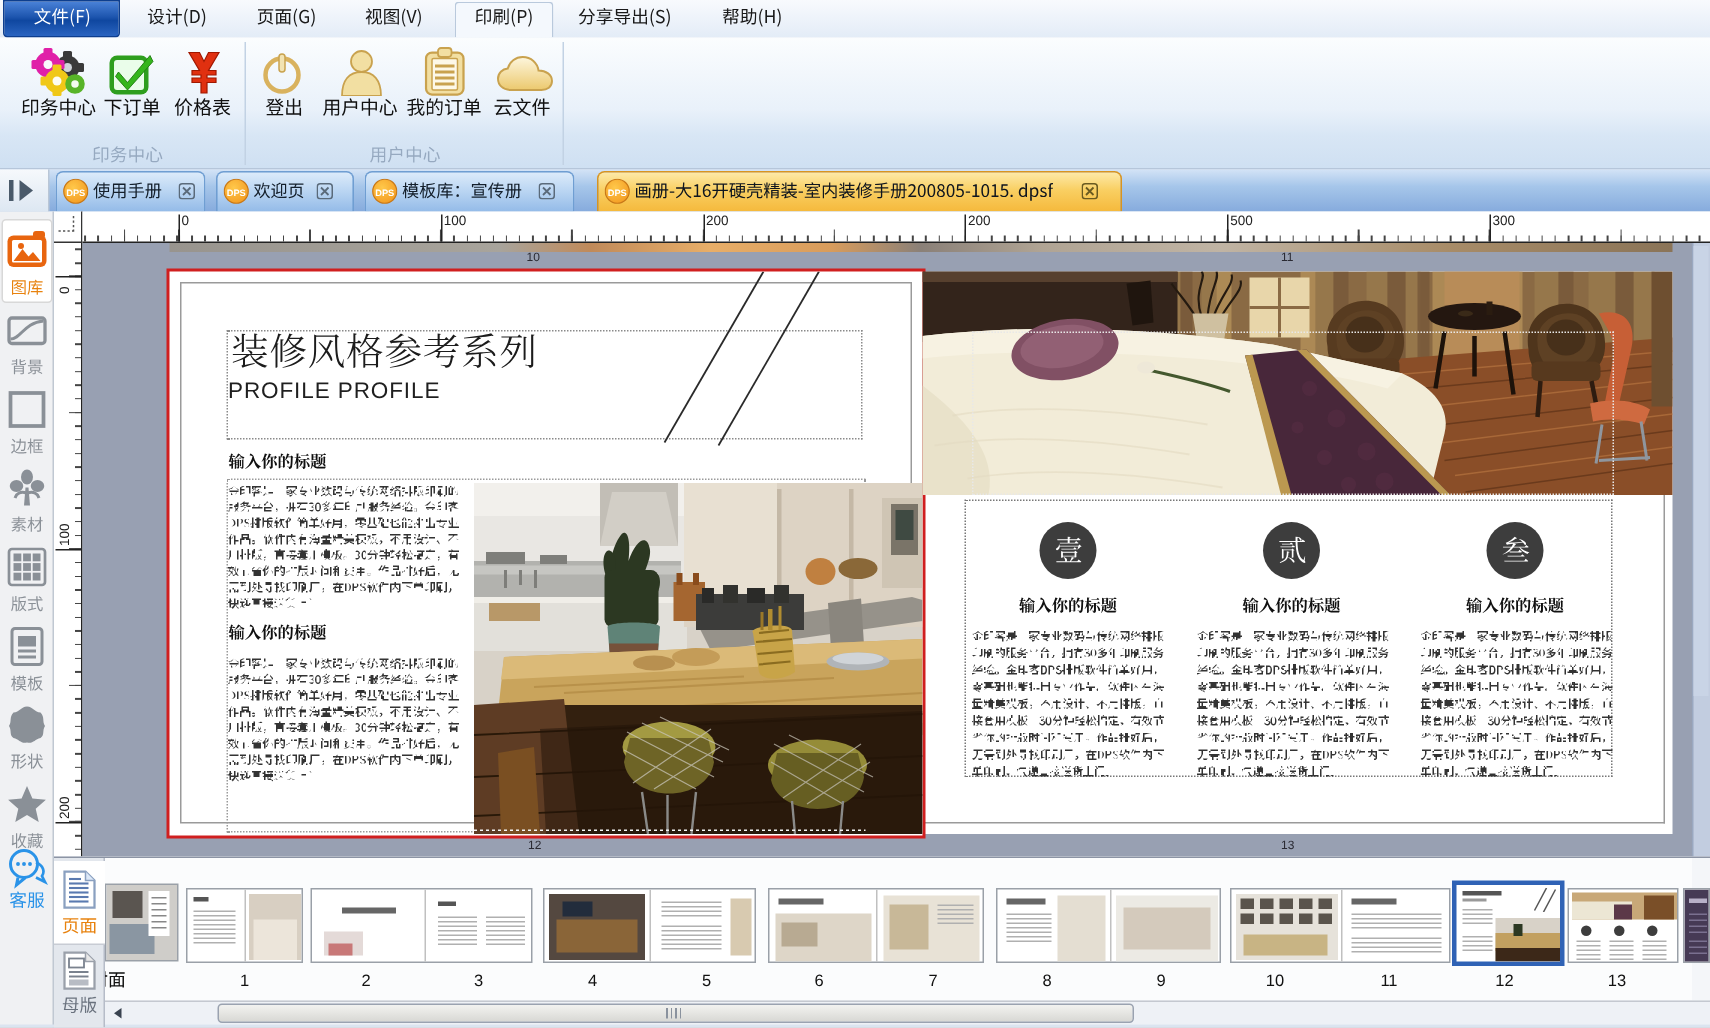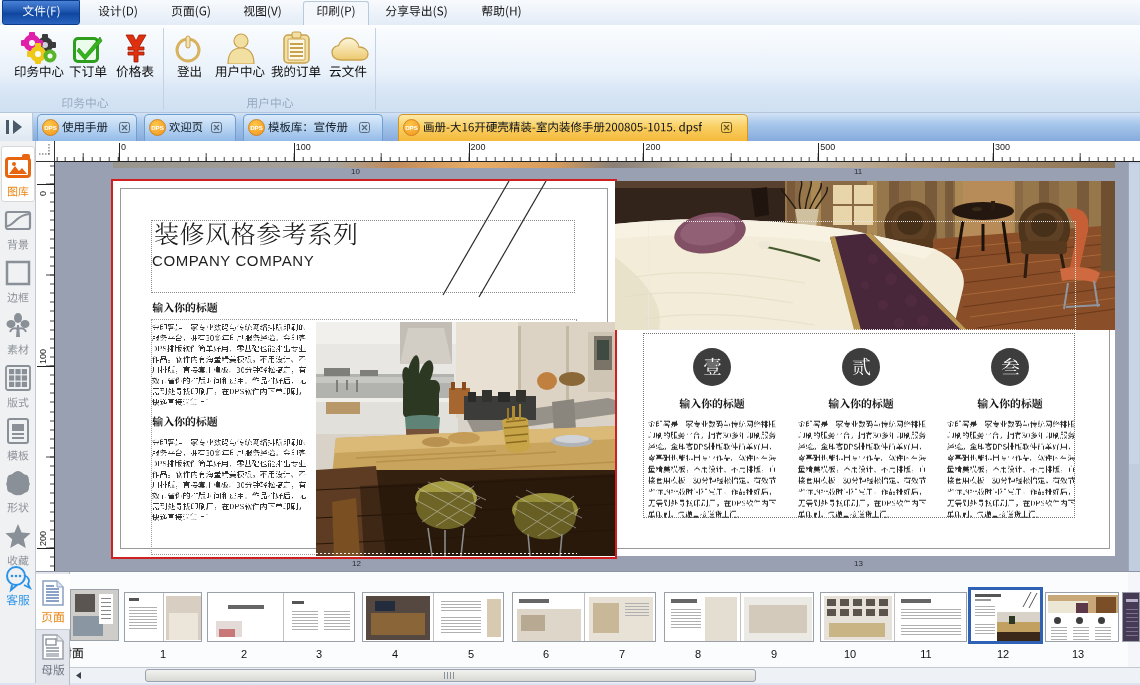--- a/index.html
+++ b/index.html
@@ -353,21 +353,21 @@
       <div class="abs" style="left:560px;top:19px;width:500px;height:375px;background:#fff"></div>
       <div class="abs" style="left:560px;top:26px;width:495px;height:361px;border-top:1px solid #9a9a9a;border-bottom:1px solid #9a9a9a;border-right:1px solid #9a9a9a"></div>
       <div class="abs" style="left:56px;top:17px;width:506px;height:380px;background:#d01f1f"></div>
       <div class="abs" style="left:58px;top:19px;width:502px;height:376px;background:#fff"></div>
       <div class="abs" style="left:65px;top:26px;width:488px;height:361px;border:1px solid #9a9a9a"></div>
     </div>
     <div class="abs" style="left:113px;top:181px;width:502px;height:376px;overflow:hidden">
       <svg style="position:absolute;left:41.0px;top:40px" width="204" height="28" viewBox="0 -22.00 203.50 27.50">
         <path d="M2.4 -19.4 2.1 -19.2C3.1 -18.4 4.1 -16.9 4.2 -15.8C5.7 -14.7 6.9 -17.8 2.4 -19.4ZM21.9 -8.6 20.8 -7.3H13.6C14.6 -7.4 14.8 -9.4 11.3 -9.9L11.1 -9.7C11.8 -9.2 12.7 -8.2 13.0 -7.5C13.1 -7.4 13.3 -7.3 13.4 -7.3H12.9L12.9 -7.3L11.2 -7.3H1.1L1.4 -6.6H10.4C8.1 -4.6 4.8 -3.0 1.1 -2.0L1.4 -1.5C3.7 -2.1 6.0 -2.8 8.0 -3.7V-0.5C8.0 -0.2 7.8 0.0 6.9 0.6L7.9 2.0C8.0 1.9 8.2 1.8 8.2 1.5C11.2 0.7 14.0 -0.2 15.8 -0.8L15.7 -1.2C13.3 -0.7 10.9 -0.2 9.3 0.1V-4.3C10.5 -5.0 11.6 -5.7 12.5 -6.6H12.8C14.6 -2.3 18.2 0.4 22.8 1.9C23.0 1.3 23.5 0.9 24.1 0.8V0.5C21.2 -0.2 18.6 -1.3 16.6 -2.9C18.2 -3.5 19.8 -4.3 20.9 -5.0C21.4 -4.8 21.6 -4.9 21.8 -5.1L20.0 -6.3C19.1 -5.5 17.5 -4.2 16.1 -3.4C15.0 -4.3 14.1 -5.4 13.4 -6.6H23.2C23.6 -6.6 23.8 -6.7 23.9 -7.0C23.1 -7.7 21.9 -8.6 21.9 -8.6ZM1.3 -11.9 2.6 -10.5C2.8 -10.6 3.0 -10.8 3.0 -11.1C4.7 -12.3 6.1 -13.4 7.2 -14.2V-8.6H7.5C8.0 -8.6 8.6 -8.9 8.6 -9.1V-19.9C9.2 -20.0 9.4 -20.2 9.5 -20.6L7.2 -20.8V-14.9C4.8 -13.6 2.4 -12.4 1.3 -11.9ZM17.7 -20.6 15.4 -20.9V-16.7H9.6L9.8 -16.0H15.4V-11.5H10.0L10.2 -10.7H22.2C22.5 -10.7 22.7 -10.8 22.8 -11.1C22.1 -11.8 20.9 -12.7 20.9 -12.7L19.8 -11.5H16.8V-16.0H23.2C23.6 -16.0 23.8 -16.1 23.9 -16.4C23.1 -17.1 21.9 -18.0 21.9 -18.0L20.8 -16.7H16.8V-20.0C17.4 -20.1 17.6 -20.3 17.7 -20.6Z M35.0 -16.9 32.9 -17.1V-1.9H33.2C33.7 -1.9 34.2 -2.2 34.2 -2.5V-16.2C34.8 -16.3 35.0 -16.5 35.0 -16.9ZM44.0 -9.2 42.3 -10.2C40.5 -8.5 38.0 -7.1 35.6 -6.1L35.9 -5.7C38.5 -6.4 41.2 -7.6 43.2 -9.0C43.7 -8.9 43.9 -9.0 44.0 -9.2ZM46.7 -7.0 45.0 -8.0C42.4 -5.5 39.0 -3.6 35.6 -2.4L35.8 -1.9C39.5 -2.9 43.0 -4.5 45.8 -6.8C46.3 -6.7 46.5 -6.7 46.7 -7.0ZM49.1 -4.5 47.2 -5.6C43.7 -1.6 39.3 0.2 34.2 1.5L34.4 1.9C39.8 1.0 44.3 -0.6 48.1 -4.3C48.7 -4.2 48.9 -4.2 49.1 -4.5ZM40.9 -20.2 38.8 -20.9C37.9 -17.8 36.3 -14.7 34.8 -12.9L35.1 -12.6C36.3 -13.5 37.4 -14.8 38.2 -16.3C39.1 -14.8 40.0 -13.5 41.2 -12.4C39.3 -11.0 37.1 -9.9 34.6 -9.0L34.9 -8.6C37.6 -9.3 40.0 -10.4 42.0 -11.8C43.6 -10.5 45.7 -9.5 48.5 -8.8C48.7 -9.5 49.1 -9.8 49.7 -9.9L49.8 -10.2C47.0 -10.7 44.7 -11.4 43.0 -12.5C44.8 -13.8 46.2 -15.4 47.2 -17.1C47.9 -17.1 48.2 -17.2 48.4 -17.4L46.8 -18.9L45.8 -18.0H39.2C39.5 -18.6 39.7 -19.2 40.0 -19.8C40.5 -19.7 40.8 -19.9 40.9 -20.2ZM45.6 -17.2C44.8 -15.7 43.5 -14.3 42.0 -13.1C40.6 -14.1 39.5 -15.4 38.6 -16.9L38.8 -17.2ZM31.6 -14.0 30.6 -14.4C31.4 -16.1 32.1 -17.9 32.6 -19.7C33.2 -19.7 33.5 -19.9 33.6 -20.2L31.4 -20.9C30.3 -16.2 28.4 -11.4 26.4 -8.3L26.9 -8.1C27.8 -9.2 28.7 -10.7 29.6 -12.2V1.9H29.8C30.3 1.9 30.8 1.6 30.9 1.4V-13.5C31.3 -13.6 31.5 -13.8 31.6 -14.0Z M68.0 -15.8 65.8 -16.6C65.2 -14.5 64.3 -12.5 63.3 -10.7C62.1 -12.0 60.6 -13.6 58.6 -15.2L58.2 -15.1C59.6 -13.5 61.2 -11.5 62.7 -9.4C60.9 -6.1 58.7 -3.3 56.5 -1.4L56.9 -1.1C59.2 -2.9 61.5 -5.3 63.4 -8.3C64.7 -6.4 65.8 -4.5 66.3 -2.9C67.8 -1.8 68.3 -4.5 64.2 -9.6C65.2 -11.4 66.2 -13.3 67.0 -15.4C67.5 -15.3 67.8 -15.6 68.0 -15.8ZM55.3 -19.7V-10.6C55.3 -5.9 54.9 -1.6 52.0 1.7L52.4 2.0C56.3 -1.2 56.6 -6.1 56.6 -10.6V-18.7H69.2C69.2 -10.6 69.3 -1.9 72.7 0.9C73.5 1.7 74.5 2.1 75.0 1.7C75.2 1.4 75.1 1.0 74.6 0.2L75.0 -3.7L74.7 -3.8C74.4 -2.8 74.2 -1.9 73.9 -0.9C73.8 -0.6 73.7 -0.5 73.4 -0.8C70.7 -3.0 70.4 -12.0 70.7 -18.4C71.3 -18.4 71.6 -18.6 71.8 -18.8L69.9 -20.4L69.0 -19.5H56.9L55.3 -20.2Z M85.0 -16.4 83.9 -15.2H82.7V-20.1C83.3 -20.2 83.5 -20.4 83.6 -20.8L81.4 -21.0V-15.2H77.5L77.7 -14.4H81.0C80.3 -10.6 79.2 -6.9 77.3 -4.0L77.7 -3.7C79.3 -5.6 80.5 -7.9 81.4 -10.4V2.0H81.7C82.2 2.0 82.7 1.6 82.7 1.4V-11.6C83.6 -10.7 84.6 -9.3 84.9 -8.3C86.4 -7.3 87.4 -10.2 82.7 -12.2V-14.4H86.2C86.5 -14.4 86.8 -14.5 86.8 -14.8C86.1 -15.5 85.0 -16.4 85.0 -16.4ZM92.2 -20.2 90.0 -20.9C89.1 -17.4 87.4 -14.0 85.7 -12.0L86.0 -11.7C87.2 -12.7 88.3 -14.1 89.3 -15.6C90.1 -14.2 91.1 -12.8 92.3 -11.6C90.2 -9.6 87.6 -7.9 84.5 -6.7L84.7 -6.3C85.9 -6.7 87.0 -7.1 88.0 -7.6V1.9H88.2C88.9 1.9 89.3 1.6 89.3 1.4V0.2H96.4V1.7H96.6C97.2 1.7 97.8 1.4 97.8 1.2V-6.4C98.2 -6.5 98.5 -6.6 98.7 -6.8L97.0 -8.1L96.3 -7.2H89.6L88.5 -7.8C90.2 -8.7 91.8 -9.7 93.2 -10.9C94.8 -9.4 96.8 -8.2 99.4 -7.2C99.5 -7.8 100.0 -8.1 100.6 -8.2L100.7 -8.5C98.0 -9.2 95.8 -10.3 94.0 -11.6C95.6 -13.2 96.9 -15.0 97.8 -17.0C98.5 -17.0 98.8 -17.1 99.0 -17.3L97.3 -18.8L96.3 -17.9H90.5C90.8 -18.5 91.0 -19.1 91.2 -19.7C91.8 -19.7 92.1 -19.9 92.2 -20.2ZM89.6 -16.2 90.2 -17.2H96.3C95.5 -15.4 94.4 -13.8 93.1 -12.3C91.7 -13.5 90.5 -14.8 89.6 -16.2ZM89.3 -0.6V-6.5H96.4V-0.6Z M123.2 -3.3 121.7 -4.8C118.2 -1.8 111.3 0.6 105.6 1.5L105.8 1.9C111.8 1.4 118.7 -0.7 122.3 -3.4C122.8 -3.1 123.1 -3.2 123.2 -3.3ZM120.0 -6.3 118.4 -7.6C115.7 -5.1 110.5 -2.8 106.2 -1.6L106.3 -1.1C111.0 -2.0 116.3 -4.1 119.2 -6.2C119.6 -6.1 119.9 -6.1 120.0 -6.3ZM117.0 -9.5 115.2 -10.6C113.2 -8.1 109.3 -5.7 105.8 -4.4L105.9 -4.0C109.8 -5.0 114.0 -7.2 116.1 -9.3C116.5 -9.2 116.9 -9.2 117.0 -9.5ZM117.8 -18.9 117.5 -18.6C118.4 -18.1 119.5 -17.3 120.5 -16.4C115.5 -16.2 110.7 -16.0 107.7 -15.9C110.0 -16.9 112.5 -18.4 113.9 -19.5C114.5 -19.4 114.8 -19.6 115.0 -19.8L113.0 -20.9C111.6 -19.5 108.5 -16.9 106.0 -16.0C105.8 -15.9 105.4 -15.9 105.4 -15.9L106.5 -14.1C106.6 -14.1 106.8 -14.3 106.8 -14.5C109.0 -14.7 111.0 -14.8 112.8 -15.0C112.3 -14.1 111.7 -13.2 111.0 -12.3H103.2L103.5 -11.6H110.3C108.3 -9.3 105.7 -7.2 102.8 -5.8L103.1 -5.4C106.8 -6.8 109.9 -9.2 112.2 -11.6H117.3C119.1 -9.0 122.2 -6.9 125.0 -5.8C125.2 -6.4 125.7 -6.8 126.2 -6.9L126.3 -7.2C123.5 -7.9 120.0 -9.6 118.0 -11.6H125.2C125.5 -11.6 125.8 -11.7 125.8 -12.0C125.1 -12.7 123.8 -13.7 123.8 -13.7L122.7 -12.3H112.8C113.3 -12.9 113.7 -13.4 114.0 -14.0C114.6 -13.8 114.8 -13.9 115.0 -14.2L113.3 -15.1C116.3 -15.3 118.9 -15.6 121.0 -15.9C121.5 -15.3 122.0 -14.8 122.3 -14.2C123.9 -13.5 124.3 -16.9 117.8 -18.9Z M149.6 -14.5 148.6 -13.2H143.2C145.4 -15.0 147.4 -16.9 148.8 -18.8C149.4 -18.5 149.7 -18.6 149.9 -18.8L147.9 -20.2C146.3 -17.8 143.9 -15.4 141.1 -13.2H138.8V-16.5H144.3C144.7 -16.5 144.9 -16.7 144.9 -16.9C144.2 -17.7 143.1 -18.6 143.1 -18.6L142.1 -17.3H138.8V-20.0C139.3 -20.1 139.6 -20.3 139.6 -20.6L137.4 -20.9V-17.3H130.9L131.2 -16.5H137.4V-13.2H128.7L128.9 -12.5H140.2C136.7 -9.9 132.6 -7.6 128.3 -6.0L128.5 -5.6C131.1 -6.4 133.6 -7.4 135.9 -8.6H137.9C137.7 -7.9 137.4 -6.9 137.1 -6.1C136.7 -6.0 136.3 -5.8 136.1 -5.7L137.6 -4.4L138.3 -5.1H146.2C145.8 -2.6 145.2 -0.6 144.5 -0.1C144.2 0.1 143.9 0.2 143.4 0.2C142.9 0.2 140.7 -0.0 139.5 -0.1L139.5 0.3C140.6 0.5 141.7 0.7 142.1 0.9C142.5 1.2 142.6 1.6 142.6 1.9C143.7 1.9 144.6 1.7 145.2 1.2C146.3 0.5 147.2 -2.0 147.6 -4.9C148.1 -5.0 148.4 -5.1 148.6 -5.2L146.9 -6.7L146.1 -5.8H138.3C138.7 -6.7 139.1 -7.8 139.3 -8.6H149.0C149.3 -8.6 149.6 -8.7 149.7 -9.0C148.9 -9.7 147.7 -10.7 147.7 -10.7L146.6 -9.3H137.3C139.1 -10.3 140.7 -11.4 142.2 -12.5H150.8C151.2 -12.5 151.4 -12.6 151.5 -12.9C150.8 -13.6 149.6 -14.5 149.6 -14.5Z M162.3 -4.5 160.4 -5.6C159.2 -3.5 156.7 -0.8 154.3 1.0L154.6 1.3C157.3 -0.2 159.9 -2.5 161.4 -4.3C161.9 -4.2 162.2 -4.3 162.3 -4.5ZM168.8 -5.4 168.6 -5.1C170.8 -3.7 173.7 -1.2 174.6 0.8C176.5 1.8 176.9 -2.3 168.8 -5.4ZM169.3 -11.4 169.1 -11.1C170.2 -10.5 171.4 -9.6 172.5 -8.7C166.6 -8.3 161.0 -8.0 157.8 -7.8C162.8 -9.9 168.6 -13.0 171.6 -15.0C172.1 -14.8 172.5 -15.0 172.7 -15.1L171.0 -16.6C170.0 -15.8 168.4 -14.7 166.7 -13.5C163.7 -13.3 160.7 -13.2 158.8 -13.1C161.2 -14.3 163.8 -16.0 165.3 -17.2C165.9 -17.1 166.2 -17.3 166.3 -17.5L165.1 -18.3C168.1 -18.6 171.0 -19.0 173.4 -19.4C174.0 -19.1 174.4 -19.1 174.7 -19.3L173.0 -21.0C168.8 -19.9 161.1 -18.6 154.9 -18.1L155.0 -17.6C157.9 -17.7 161.1 -17.9 164.1 -18.2C162.6 -16.7 159.8 -14.4 157.6 -13.3C157.4 -13.2 157.0 -13.2 157.0 -13.2L158.0 -11.4C158.2 -11.4 158.3 -11.6 158.4 -11.9C161.1 -12.2 163.7 -12.5 165.6 -12.8C162.8 -11.0 159.5 -9.2 156.8 -8.2C156.5 -8.1 155.9 -8.0 155.9 -8.0L156.9 -6.2C157.1 -6.2 157.3 -6.4 157.4 -6.7C160.1 -6.9 162.5 -7.1 164.8 -7.3V-0.2C164.8 0.1 164.7 0.2 164.2 0.2C163.7 0.2 161.2 0.1 161.2 0.1V0.5C162.3 0.6 163.0 0.8 163.3 1.0C163.7 1.2 163.8 1.6 163.8 2.0C165.8 1.8 166.2 1.0 166.2 -0.2V-7.5C168.8 -7.7 171.1 -8.0 173.0 -8.2C173.8 -7.5 174.3 -6.7 174.7 -6.0C176.5 -5.1 176.8 -9.2 169.3 -11.4Z M194.6 -18.8V-3.2H194.9C195.4 -3.2 195.9 -3.5 195.9 -3.7V-17.9C196.5 -17.9 196.7 -18.2 196.7 -18.5ZM199.6 -20.3V-0.5C199.6 -0.0 199.5 0.1 199.0 0.1C198.4 0.1 195.6 -0.1 195.6 -0.1V0.3C196.8 0.5 197.5 0.6 197.9 0.9C198.3 1.1 198.4 1.5 198.5 1.9C200.7 1.7 201.0 0.9 201.0 -0.3V-19.4C201.6 -19.4 201.8 -19.7 201.9 -20.0ZM179.8 -18.9 179.9 -18.2H185.0C184.2 -14.1 182.1 -9.7 179.3 -6.5L179.6 -6.2C180.9 -7.4 182.1 -8.7 183.2 -10.2C184.3 -9.3 185.6 -7.8 185.9 -6.7C187.4 -5.8 188.3 -8.8 183.4 -10.7C184.0 -11.5 184.5 -12.4 184.9 -13.3H190.5C188.9 -7.1 185.7 -1.6 179.9 1.6L180.2 2.0C187.1 -1.1 190.3 -6.9 192.0 -13.1C192.5 -13.2 192.8 -13.2 193.0 -13.4L191.3 -15.0L190.4 -14.1H185.3C185.9 -15.4 186.4 -16.8 186.8 -18.2H193.0C193.4 -18.2 193.6 -18.3 193.7 -18.6C192.9 -19.2 191.6 -20.3 191.6 -20.3L190.6 -18.9Z" fill="#1c1c1c"></path>
       </svg>
-      <div class="abs" style="left:39px;top:71px;font-size:15px;letter-spacing:0.6px;color:#1f1f1f;font-family:'Liberation Sans'">COMPANY COMPANY</div>
+      <div class="abs" style="left:39px;top:71px;font-size:15px;letter-spacing:0.6px;color:#1f1f1f;font-family:'Liberation Sans'">PROFILE PROFILE</div>
       <div class="dot" style="left:38px;top:39px;width:424px;height:73px"></div>
       <svg class="abs" style="left:320px;top:0px" width="150" height="120" viewBox="0 0 150 120">
         <line x1="10" y1="114" x2="76" y2="0" stroke="#2a2a2a" stroke-width="1.2"></line>
         <line x1="46" y1="116" x2="113" y2="0" stroke="#2a2a2a" stroke-width="1.2"></line>
       </svg>
       <svg style="position:absolute;left:39.0px;top:121px" width="66" height="12" viewBox="0 -9.68 66.00 12.10">
         <path d="M10.5 -5.2 9.2 -5.3V-0.3C9.2 -0.2 9.1 -0.1 9.0 -0.1C8.8 -0.1 7.9 -0.2 7.9 -0.2V-0.0C8.3 0.0 8.5 0.2 8.7 0.3C8.8 0.5 8.8 0.7 8.9 1.0C10.0 0.9 10.1 0.5 10.1 -0.2V-4.9C10.4 -4.9 10.5 -5.0 10.5 -5.2ZM7.8 -6.9 7.2 -6.2H5.5L5.5 -5.9H8.5C8.6 -5.9 8.7 -6.0 8.8 -6.1C8.4 -6.4 7.8 -6.9 7.8 -6.9ZM8.8 -4.9 7.7 -5.0V-0.8H7.8C8.1 -0.8 8.5 -0.9 8.5 -1.0V-4.6C8.7 -4.7 8.8 -4.8 8.8 -4.9ZM3.2 -8.9 1.8 -9.3C1.7 -8.8 1.6 -8.1 1.3 -7.3H0.4L0.4 -7.0H1.3C1.0 -6.1 0.7 -5.1 0.5 -4.5C0.4 -4.4 0.2 -4.3 0.1 -4.2L1.2 -3.5L1.6 -4.0H2.0V-2.3C1.3 -2.1 0.7 -2.0 0.3 -1.9L1.0 -0.6C1.2 -0.6 1.3 -0.7 1.3 -0.9L2.0 -1.3V0.9H2.2C2.8 0.9 3.1 0.7 3.1 0.6V-1.9C3.6 -2.2 3.9 -2.4 4.3 -2.6L4.2 -2.8L3.1 -2.5V-4.0H4.2L4.3 -4.0V1.0H4.5C4.9 1.0 5.3 0.7 5.3 0.6V-1.6H6.2V-0.3C6.2 -0.2 6.2 -0.1 6.1 -0.1C6.0 -0.1 5.6 -0.2 5.6 -0.2V-0.0C5.8 0.0 5.9 0.1 6.0 0.3C6.1 0.4 6.1 0.6 6.1 0.9C7.0 0.8 7.2 0.5 7.2 -0.2V-4.6C7.3 -4.6 7.5 -4.7 7.5 -4.8L6.6 -5.5L6.1 -5.0H5.3L4.3 -5.5V-4.3C4.0 -4.6 3.6 -4.9 3.6 -4.9L3.2 -4.3H3.1V-5.9C3.4 -5.9 3.5 -6.0 3.5 -6.2L2.2 -6.3V-4.3H1.6C1.8 -5.1 2.1 -6.1 2.4 -7.0H4.3C4.5 -7.0 4.6 -7.1 4.6 -7.2C4.2 -7.5 3.6 -8.0 3.6 -8.0L3.0 -7.3H2.5L2.8 -8.7C3.1 -8.7 3.2 -8.8 3.2 -8.9ZM8.0 -8.7 6.5 -9.4C5.9 -7.8 4.8 -6.4 3.8 -5.6L3.9 -5.5C5.2 -6.0 6.5 -6.9 7.4 -8.3C8.0 -7.2 9.0 -6.2 10.0 -5.6C10.1 -6.0 10.3 -6.4 10.7 -6.6L10.8 -6.8C9.7 -7.1 8.3 -7.7 7.6 -8.6C7.8 -8.5 8.0 -8.6 8.0 -8.7ZM5.3 -2.0V-3.2H6.2V-2.0ZM5.3 -3.5V-4.7H6.2V-3.5Z M16.2 -7.5C15.5 -4.1 13.6 -0.9 11.3 0.8L11.4 1.0C14.0 -0.3 16.0 -2.4 16.9 -4.6C17.6 -2.3 18.6 -0.3 20.2 1.0C20.4 0.3 21.0 -0.3 21.8 -0.4L21.9 -0.6C19.1 -1.9 17.6 -4.6 16.9 -7.6C16.7 -8.2 15.7 -8.9 14.8 -9.4C14.7 -9.2 14.3 -8.4 14.2 -8.2C14.9 -8.0 16.0 -7.8 16.2 -7.5Z M30.3 -5.0 30.2 -4.9C30.7 -3.9 31.3 -2.5 31.4 -1.4C32.7 -0.3 33.8 -3.0 30.3 -5.0ZM26.8 -5.1C26.5 -3.6 25.9 -2.0 25.3 -1.0L25.4 -0.9C26.5 -1.7 27.3 -2.9 28.0 -4.4C28.2 -4.4 28.3 -4.5 28.4 -4.6ZM28.5 -6.7V-0.7C28.5 -0.5 28.4 -0.5 28.2 -0.5C28.0 -0.5 26.8 -0.5 26.8 -0.5V-0.4C27.4 -0.3 27.6 -0.2 27.8 0.0C28.0 0.2 28.1 0.5 28.1 1.0C29.6 0.8 29.8 0.3 29.8 -0.6V-6.3C30.0 -6.3 30.1 -6.4 30.2 -6.6ZM27.2 -9.3C26.8 -7.6 26.1 -5.8 25.3 -4.7L25.5 -4.6C26.3 -5.2 27.0 -5.9 27.6 -6.9H31.0C31.0 -6.3 30.9 -5.7 30.8 -5.2L30.9 -5.2C31.4 -5.5 32.0 -6.1 32.4 -6.6C32.6 -6.6 32.7 -6.6 32.8 -6.7L31.6 -7.8L30.9 -7.2H27.8C28.0 -7.6 28.2 -8.0 28.4 -8.5C28.7 -8.5 28.8 -8.6 28.9 -8.7ZM24.5 -9.3C24.0 -7.2 23.1 -5.0 22.2 -3.7L22.3 -3.6C22.8 -3.9 23.3 -4.4 23.7 -4.9V1.0H23.9C24.4 1.0 24.9 0.7 25.0 0.6V-5.8C25.2 -5.9 25.3 -5.9 25.3 -6.0L24.7 -6.3C25.1 -7.0 25.5 -7.7 25.8 -8.6C26.0 -8.6 26.2 -8.7 26.2 -8.8Z M38.9 -5.0 38.8 -4.9C39.2 -4.3 39.6 -3.5 39.7 -2.7C40.9 -1.7 42.1 -4.1 38.9 -5.0ZM37.1 -8.9 35.3 -9.3C35.3 -8.7 35.2 -7.8 35.1 -7.2H35.0L33.8 -7.7V0.6H34.0C34.5 0.6 35.0 0.3 35.0 0.1V-0.7H36.7V0.2H36.9C37.3 0.2 37.9 -0.1 37.9 -0.2V-6.7C38.1 -6.8 38.3 -6.8 38.3 -6.9L37.1 -7.9L36.6 -7.2H35.6C35.9 -7.7 36.4 -8.2 36.7 -8.6C36.9 -8.6 37.1 -8.7 37.1 -8.9ZM36.7 -6.9V-4.2H35.0V-6.9ZM35.0 -3.9H36.7V-1.0H35.0ZM41.1 -8.8 39.4 -9.3C39.1 -7.6 38.5 -5.9 37.9 -4.7L38.0 -4.6C38.8 -5.2 39.4 -6.0 39.9 -6.9H42.0C41.9 -3.2 41.8 -1.0 41.4 -0.6C41.2 -0.5 41.2 -0.5 41.0 -0.5C40.7 -0.5 39.9 -0.5 39.4 -0.6L39.4 -0.4C39.9 -0.3 40.3 -0.2 40.5 0.0C40.7 0.2 40.8 0.5 40.8 1.0C41.5 1.0 42.0 0.8 42.4 0.4C43.0 -0.3 43.1 -2.3 43.2 -6.7C43.5 -6.8 43.6 -6.8 43.7 -6.9L42.5 -8.0L41.8 -7.3H40.1C40.3 -7.7 40.5 -8.1 40.7 -8.6C41.0 -8.6 41.1 -8.7 41.1 -8.8Z M50.5 -3.8 48.9 -4.4C48.7 -3.3 48.2 -1.5 47.5 -0.3L47.6 -0.2C48.8 -1.1 49.6 -2.5 50.1 -3.6C50.3 -3.6 50.4 -3.7 50.5 -3.8ZM52.3 -4.2 52.1 -4.2C52.7 -3.1 53.4 -1.7 53.5 -0.5C54.7 0.6 55.7 -2.2 52.3 -4.2ZM52.9 -9.1 52.2 -8.2H48.7L48.8 -7.9H53.7C53.9 -7.9 54.0 -8.0 54.0 -8.1C53.6 -8.5 52.9 -9.1 52.9 -9.1ZM53.4 -6.6 52.7 -5.6H48.1L48.2 -5.3H50.5V-0.5C50.5 -0.4 50.5 -0.4 50.3 -0.4C50.1 -0.4 49.0 -0.4 49.0 -0.4V-0.3C49.5 -0.2 49.8 -0.1 49.9 0.1C50.1 0.3 50.1 0.6 50.2 1.0C51.6 0.8 51.8 0.3 51.8 -0.5V-5.3H54.4C54.5 -5.3 54.6 -5.4 54.7 -5.5C54.2 -5.9 53.4 -6.6 53.4 -6.6ZM47.7 -7.5 47.1 -6.7H47.0V-8.9C47.4 -8.9 47.4 -9.0 47.5 -9.2L45.8 -9.3V-6.7H44.4L44.5 -6.4H45.6C45.4 -4.7 44.9 -3.0 44.2 -1.7L44.3 -1.6C44.9 -2.1 45.4 -2.8 45.8 -3.5V1.0H46.1C46.5 1.0 47.0 0.7 47.0 0.6V-5.2C47.3 -4.7 47.5 -4.2 47.5 -3.7C48.4 -2.8 49.5 -4.6 47.0 -5.5V-6.4H48.5C48.6 -6.4 48.7 -6.4 48.7 -6.5C48.4 -6.9 47.7 -7.5 47.7 -7.5Z M57.1 -5.1V-5.3H58.7V-5.0H58.9C59.1 -5.0 59.3 -5.0 59.5 -5.1L59.0 -4.3H55.3L55.4 -4.0H57.6V-1.1C57.3 -1.3 57.1 -1.5 56.9 -1.8C57.0 -2.2 57.0 -2.6 57.1 -3.0C57.3 -3.0 57.4 -3.1 57.5 -3.3L55.9 -3.4C56.0 -2.0 55.9 -0.3 55.3 0.8L55.4 1.0C56.1 0.4 56.5 -0.5 56.8 -1.3C57.6 0.3 58.9 0.8 61.2 0.8C62.1 0.8 64.2 0.8 65.0 0.8C65.0 0.3 65.2 -0.2 65.7 -0.3V-0.4C64.7 -0.4 62.2 -0.4 61.2 -0.4C60.2 -0.4 59.4 -0.4 58.7 -0.6V-2.2H60.5C60.6 -2.2 60.7 -2.2 60.8 -2.3H60.8C61.2 -2.3 61.7 -2.6 61.7 -2.7V-6.6H63.9V-2.6C63.6 -2.7 63.3 -2.7 62.9 -2.8C63.2 -3.6 63.2 -4.5 63.3 -5.8C63.5 -5.8 63.6 -5.9 63.7 -6.0L62.2 -6.3C62.2 -3.3 62.3 -1.8 60.1 -0.8L60.2 -0.6C61.8 -1.0 62.5 -1.7 62.9 -2.6C63.4 -2.1 64.1 -1.4 64.3 -0.8C65.3 -0.3 65.9 -1.8 64.2 -2.5C64.6 -2.5 64.9 -2.7 65.0 -2.8V-6.5C65.1 -6.5 65.3 -6.6 65.3 -6.7L64.3 -7.5L63.8 -6.9H62.5C62.8 -7.3 63.2 -7.8 63.6 -8.3H65.4C65.6 -8.3 65.7 -8.4 65.7 -8.5C65.3 -8.9 64.5 -9.5 64.5 -9.5L63.8 -8.6H60.4L60.5 -8.3H62.2C62.2 -7.9 62.1 -7.3 62.1 -6.9H61.7L60.7 -7.4V-4.3C60.3 -4.6 59.8 -5.0 59.7 -5.1C59.8 -5.2 59.9 -5.2 59.9 -5.3V-8.1C60.2 -8.2 60.3 -8.2 60.4 -8.3L59.2 -9.3L58.6 -8.6H57.2L55.9 -9.1V-4.7H56.1C56.6 -4.7 57.1 -5.0 57.1 -5.1ZM59.7 -3.4 59.1 -2.5H58.7V-4.0H60.4C60.5 -4.0 60.6 -4.0 60.7 -4.1V-2.5C60.3 -2.9 59.7 -3.4 59.7 -3.4ZM57.1 -5.6V-6.8H58.7V-5.6ZM57.1 -7.1V-8.3H58.7V-7.1Z" fill="#111"></path>
       </svg>
       <svg class="abs" style="left:39px;top:142px" width="157" height="84">
         <use href="#pl" width="157" height="84"></use>

